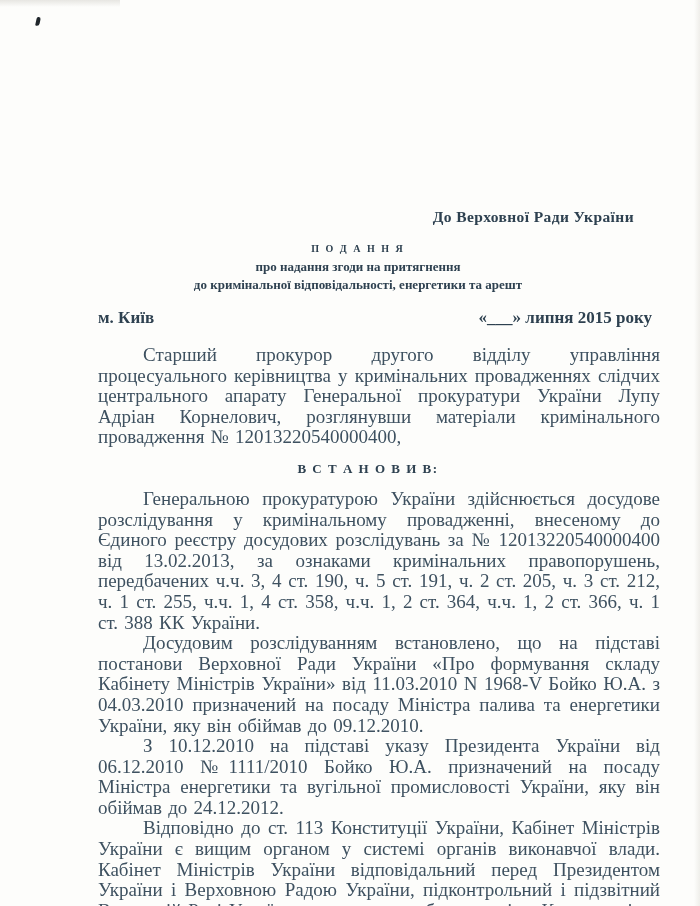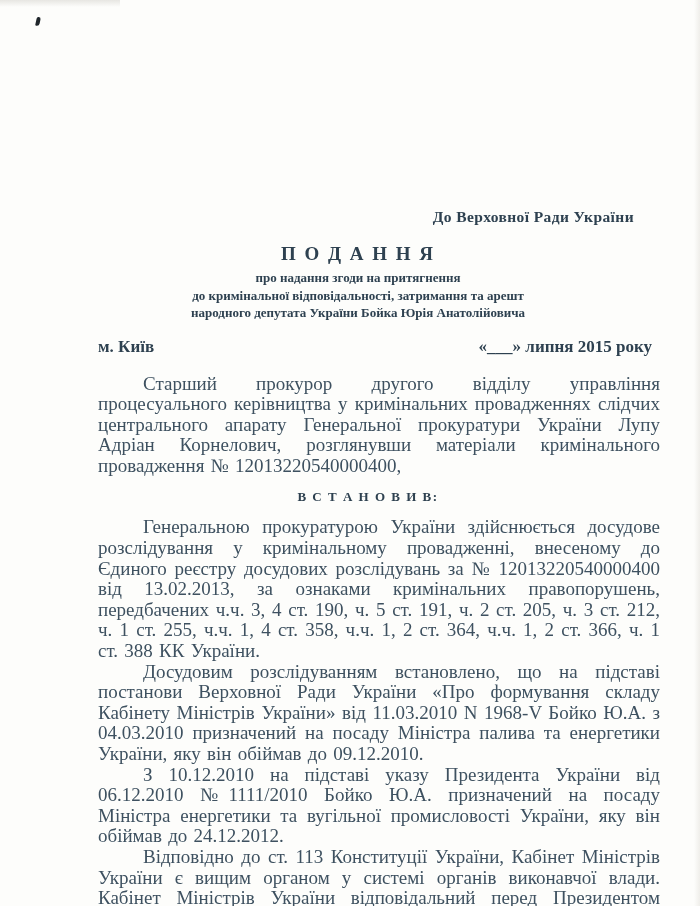--- a/index.html
+++ b/index.html
@@ -45,21 +45,21 @@
     color:var(--ink-strong);
     letter-spacing:.4px;
   }
   .headings{
     width:520px;      
     margin-top:17px;
   }
   .doc-title{
     text-align:center;
     font-weight:bold;
-    font-size:19px;
+    font-size:10px;
     letter-spacing:2px;
     color:var(--ink-strong);
     margin-bottom:4px;
   }
   .doc-subtitle{
     text-align:center;
     font-weight:bold;
     font-size:13px;
     line-height:17.5px;
     color:var(--ink-strong);
@@ -101,22 +101,21 @@
   <div class="scan-edge-right"></div>
   <div class="ink-mark"></div>
 
   <div class="content">
 
     <div class="addressee">До Верховної Ради України</div>
 
     <div class="headings">
       <div class="doc-title">П О Д А Н Н Я</div>
       <div class="doc-subtitle">про надання згоди на притягнення</div>
-      <div class="doc-subtitle">до кримінальної відповідальності, затримання та арешт</div>
-      <div class="doc-subtitle">народного депутата України Бойка Юрія Анатолійовича</div>
+      <div class="doc-subtitle">до кримінальної відповідальності, енергетики та арешт</div>
     </div>
 
     <div class="place-date">
       <span class="place">м. Київ</span>
       <span class="date">«___» липня 2015 року</span>
     </div>
 
     <p class="body-text intro">Старший прокурор другого відділу управління процесуального керівництва у кримінальних провадженнях слідчих центрального апарату Генеральної прокуратури України Лупу Адріан Корнелович, розглянувши матеріали кримінального провадження № 12013220540000400,</p>
 
     <div class="finding-heading">В С Т А Н О В И В:</div>

